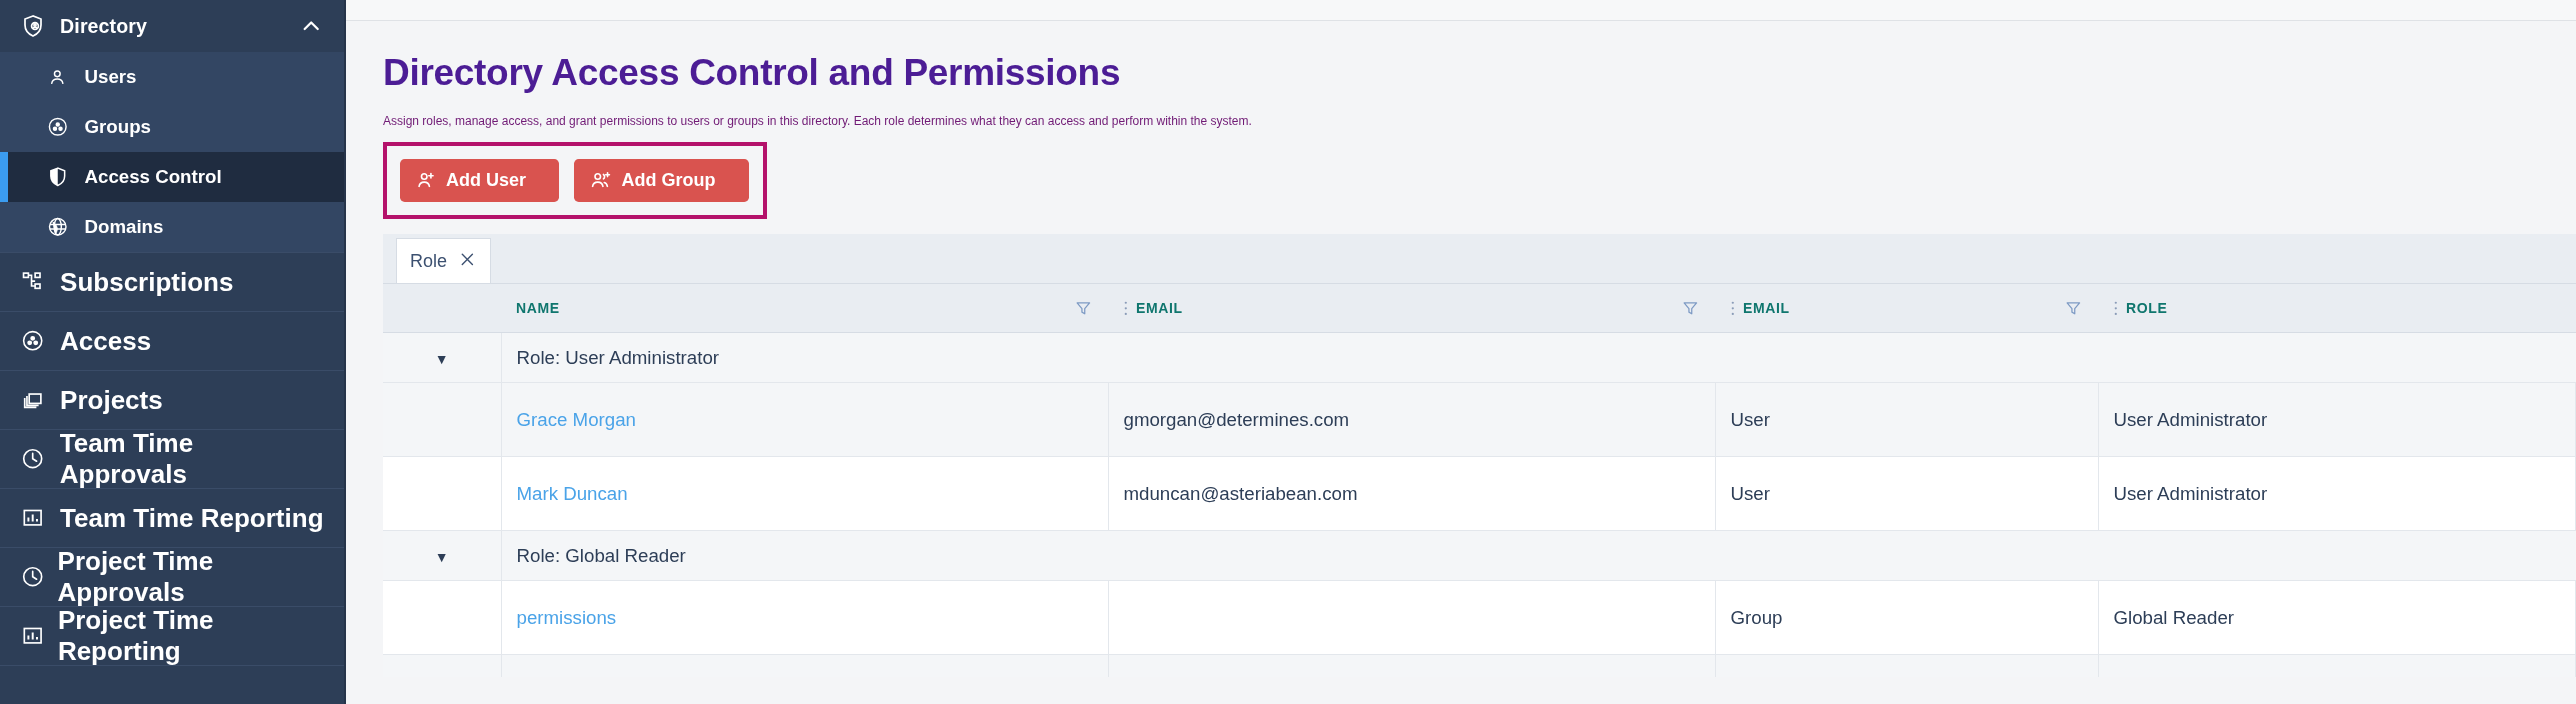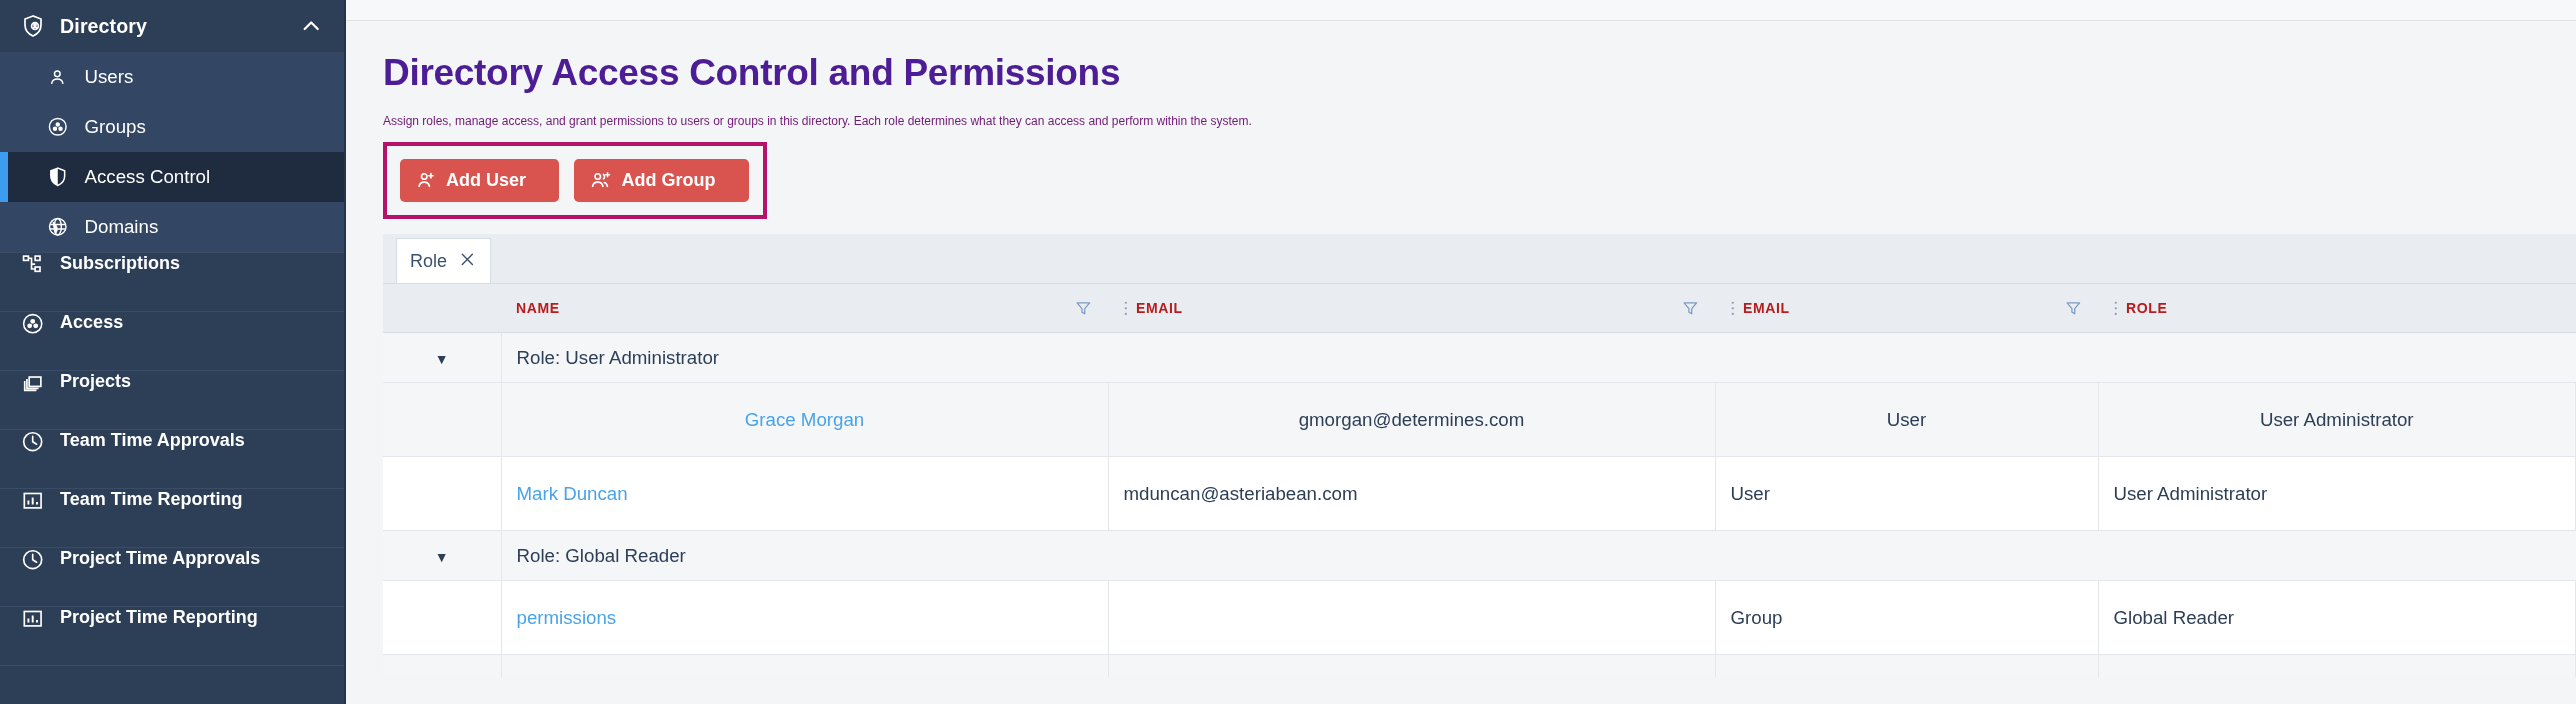--- a/index.html
+++ b/index.html
@@ -34,36 +34,37 @@
 
   .subnav { background: #334663; }
   .nav-item {
     height: 50px;
     display: flex; align-items: center;
     padding: 0 23px 0 47px;
     font-size: 18.7px;
     cursor: pointer;
     position: relative;
     color: #ffffff;
+    font-weight: bold;
   }
   .nav-item .ni { width: 30px; display:flex; align-items:center; }
   .nav-item .nl { margin-left: 7.5px; }
   .nav-item.active {
     background: #1f2c40;
   }
   .nav-item.active::before {
     content: ""; position: absolute; left: 0; top: 0; bottom: 0;
     width: 8.4px; background: #3b9cf0;
   }
 
   .nav-top {
     height: 59px;
-    display: flex; align-items: flex-start;
+    display: flex; align-items: center;
     padding: 0 22.4px 0 20.6px;
-    font-size: 18px; font-weight: bold;
+    font-size: 26px; font-weight: bold;
     border-top: 0.9px solid #3a4c68;
     cursor: pointer;
     background: #2d3e57;
   }
   .nav-top .ti { width: 32px; display:flex; align-items:center; justify-content:flex-start;}
   .nav-top .tl { margin-left: 7.5px; }
 
   .sb-rightline {
     position:absolute; right:0; top:0; bottom:0; width:1.9px; background:#26344a;
   }
@@ -130,21 +131,21 @@
   }
   .chip .x { color:#3c5070; font-size: 20.6px; line-height:1; }
 
   
   .tbl { width: 100%; border-collapse: collapse; background:#fff; table-layout: fixed; }
   .tbl th, .tbl td { text-align:left; }
   .tbl thead th {
     background:#e9edf2;
     height: 49px;
     font-size: 14px; font-weight: bold; letter-spacing: 0.6px;
-    color:#b91c1c;
+    color:#0f766e;
     border-bottom: 0.9px solid #d6dce4;
     border-top: 0.9px solid #d6dce4;
     padding: 0 15px;
     position: relative;
     vertical-align: middle;
   }
   .th-inner { display:flex; align-items:center; width:100%; }
   .th-grip { margin-right:7.5px; display:inline-flex; }
   .th-label { flex:1; }
   .th-filter { display:inline-flex; margin-left:7.5px; }
@@ -165,21 +166,21 @@
   }
   tr.group-row td {
     background:#f4f6f8;
     height: 50px;
     border-right: none;
     border-bottom: 0.9px solid #e3e7ec;
     font-size: 18.7px;
     color:#2d3e57;
   }
   tr.group-row td.gcell-arrow { border-right:0.9px solid #e3e7ec; text-align:center; }
-  tr.alt td { background:#f4f6f8;text-align:center; }
+  tr.alt td { background:#f4f6f8; }
   tr.plain td { background:#ffffff; }
   .lnk { color:#4aa3e8; cursor:pointer; }
   .arrow { color:#2d3e57; font-size: 14px; }
   td.sel-cell { border-right:0.9px solid #e3e7ec; }
 
   .partial-row td { height: 22.4px; border-bottom: none; }
 </style>
 </head>
 <body>
 

